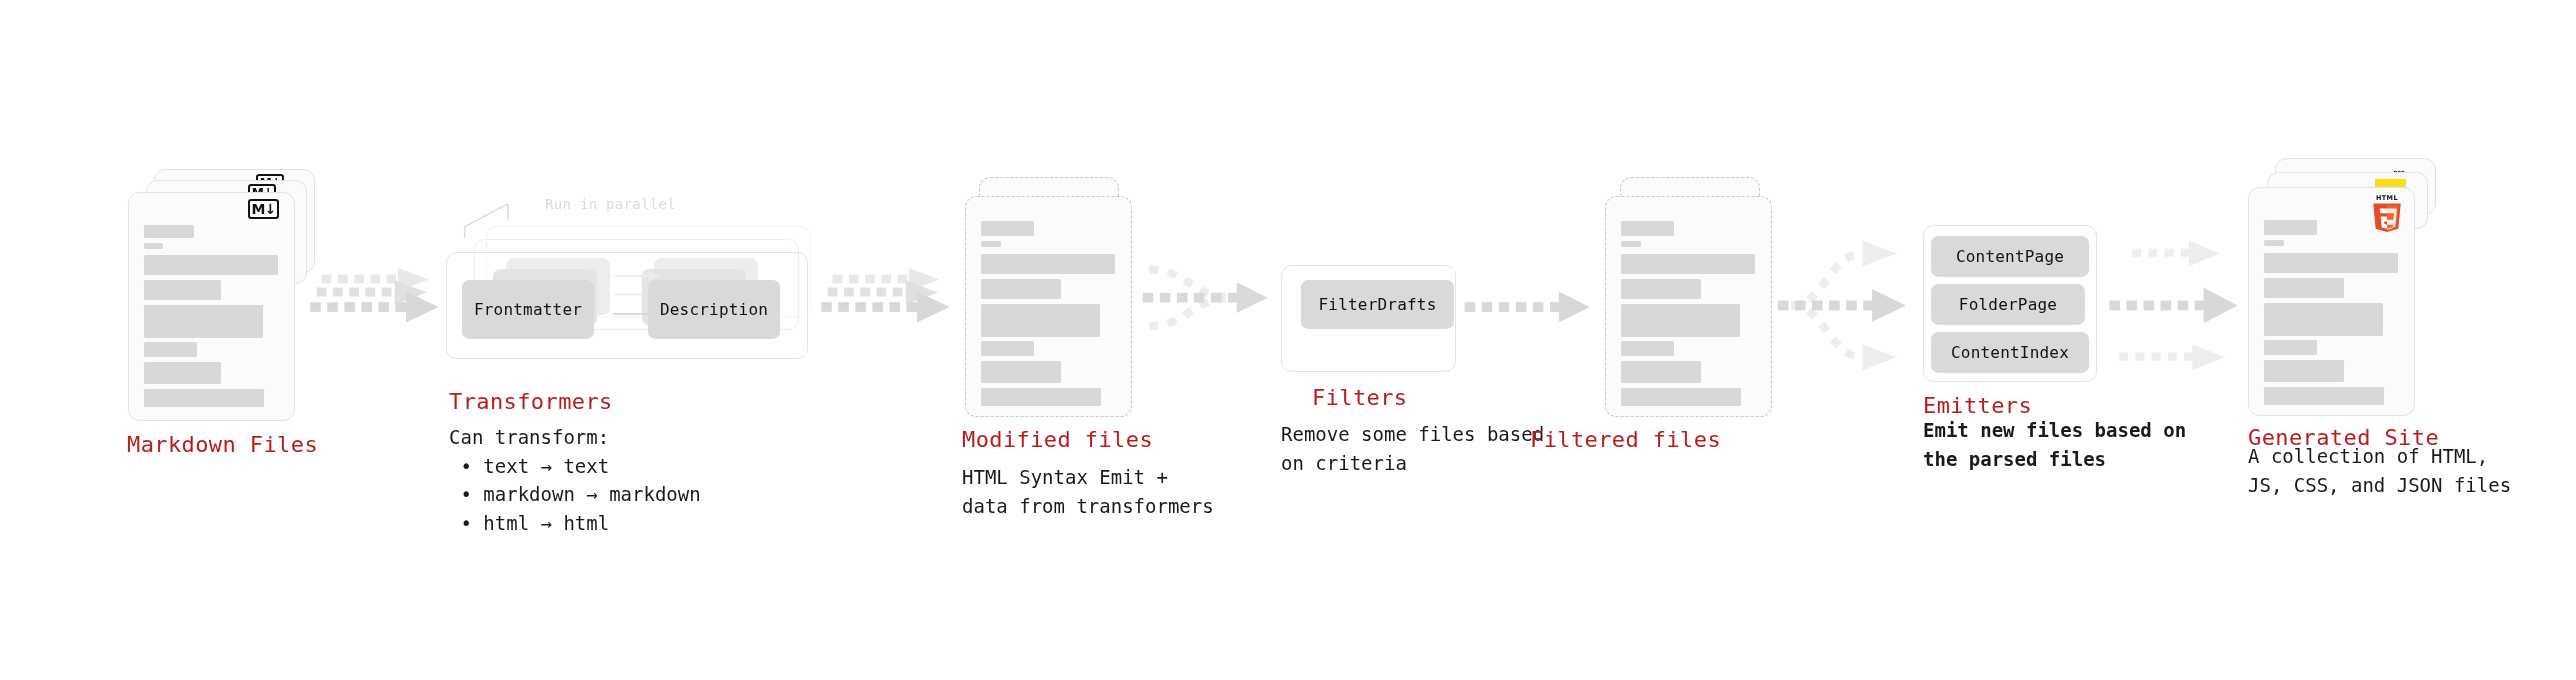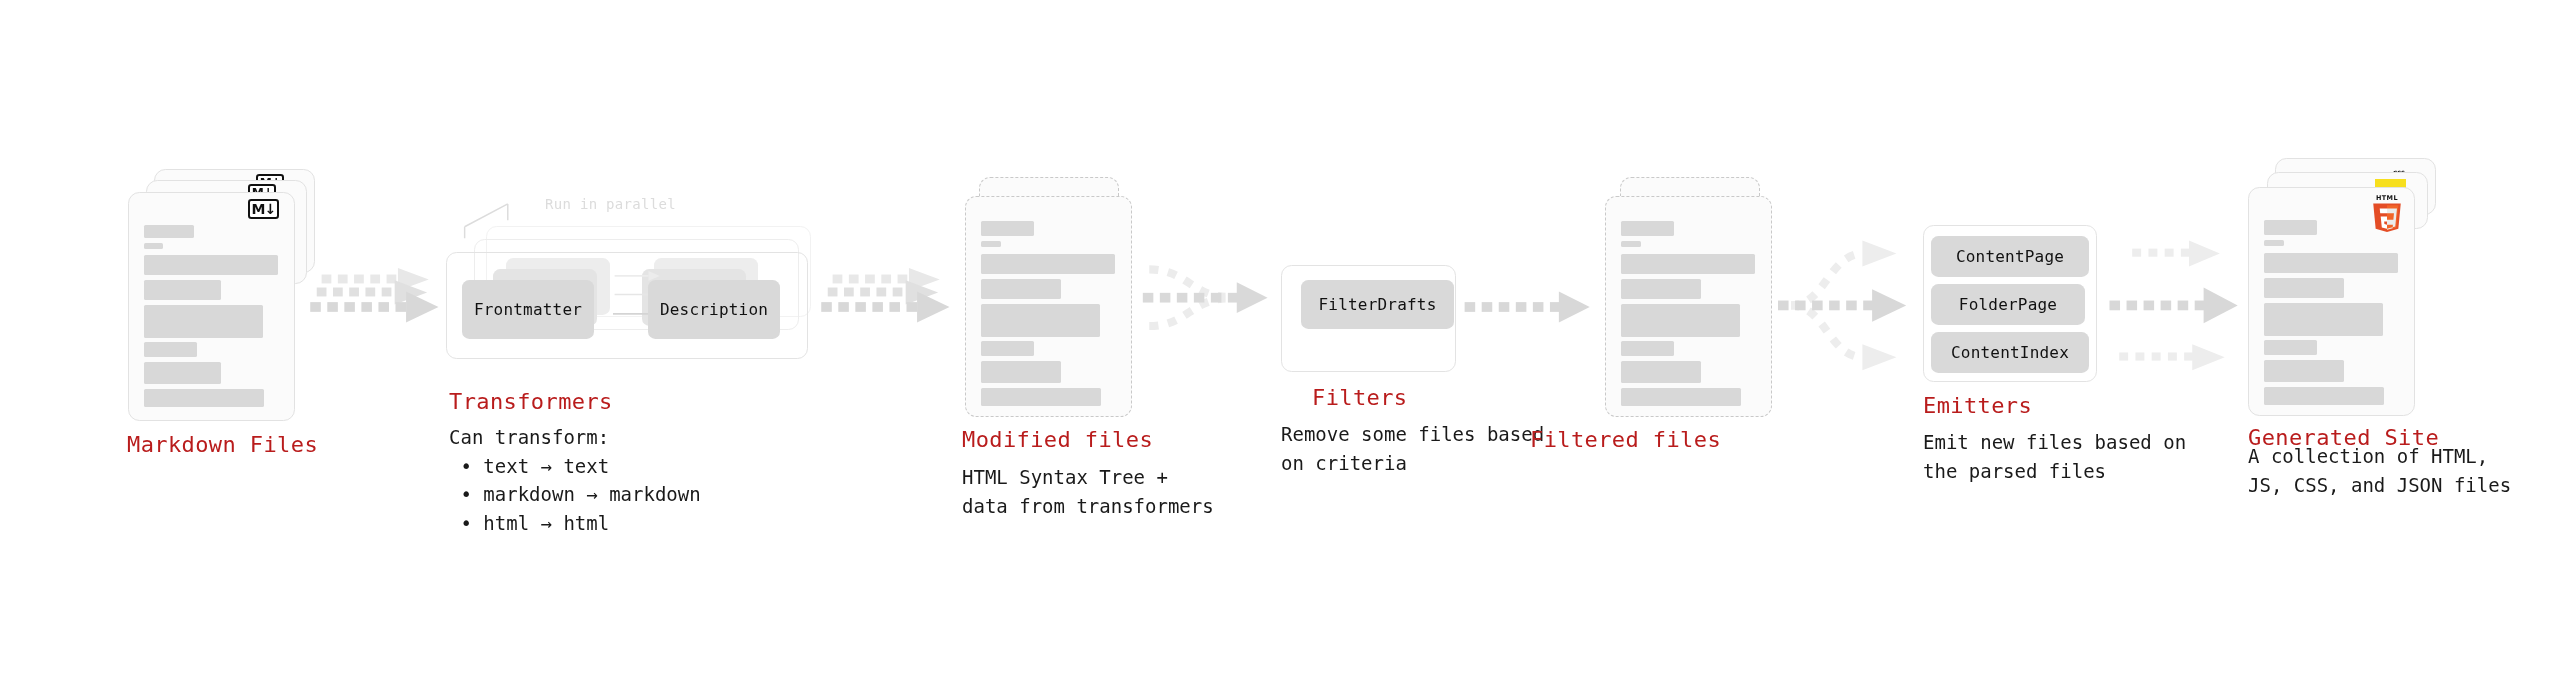--- a/index.html
+++ b/index.html
@@ -218,21 +218,21 @@
     <div class="skel" style="left:981px;top:241px;width:19.5px;height:5.7px;"></div>
     <div class="skel" style="left:981px;top:254px;width:134px;height:19.5px;"></div>
     <div class="skel" style="left:981px;top:279px;width:80px;height:19.5px;"></div>
     <div class="skel" style="left:981px;top:304px;width:119px;height:32.5px;"></div>
     <div class="skel" style="left:981px;top:341px;width:53px;height:14.6px;"></div>
     <div class="skel" style="left:981px;top:361px;width:80px;height:22px;"></div>
     <div class="skel" style="left:981px;top:388px;width:120px;height:18px;"></div>
   </div>
 
   <div class="stage-label" style="left:962px;top:427px;">Modified files</div>
-  <div class="stage-desc" style="left:962px;top:463px;">HTML Syntax Tree +
+  <div class="stage-desc" style="left:962px;top:463px;">HTML Syntax Emit +
 data from transformers</div>
 
   <svg class="arrowsvg" style="left:1141px;top:258px;width:130px;height:81px;" viewBox="0 0 160 100">
     <g stroke="#ececec" stroke-width="10" fill="none" stroke-dasharray="11 12" stroke-linecap="butt">
       <path d="M10 14 C 55 14, 62 46, 104 48"></path>
       <path d="M10 84 C 55 84, 62 52, 104 50"></path>
     </g>
     <g fill="#d9d9d9">
       <rect x="2" y="43" width="13" height="12"></rect>
         <rect x="23" y="43" width="13" height="12"></rect>
@@ -307,21 +307,21 @@
     <span>ContentPage</span>
   </div>
   <div class="pill" style="left:1931px;top:284px;width:154px;height:41px;">
     <span>FolderPage</span>
   </div>
   <div class="pill" style="left:1931px;top:332px;width:158px;height:41px;">
     <span>ContentIndex</span>
   </div>
 
   <div class="stage-label" style="left:1923px;top:393px;">Emitters</div>
-  <div class="stage-desc" style="left:1923px;top:428px;">Emit new files based on
+  <div class="stage-desc" style="left:1923px;top:416px;font-weight:bold;">Emit new files based on
 the parsed files</div>
 
   <svg class="arrowsvg" style="left:2103px;top:234px;width:142px;height:142px;" viewBox="0 0 175 175">
     <g fill="#ededed">
       <rect x="36" y="18" width="11" height="10"></rect>
         <rect x="56" y="18" width="11" height="10"></rect>
       <rect x="76" y="18" width="11" height="10"></rect>
         <rect x="96" y="18" width="11" height="10"></rect>
       <polygon points="106,8 144,24 106,40"></polygon>
     </g>

